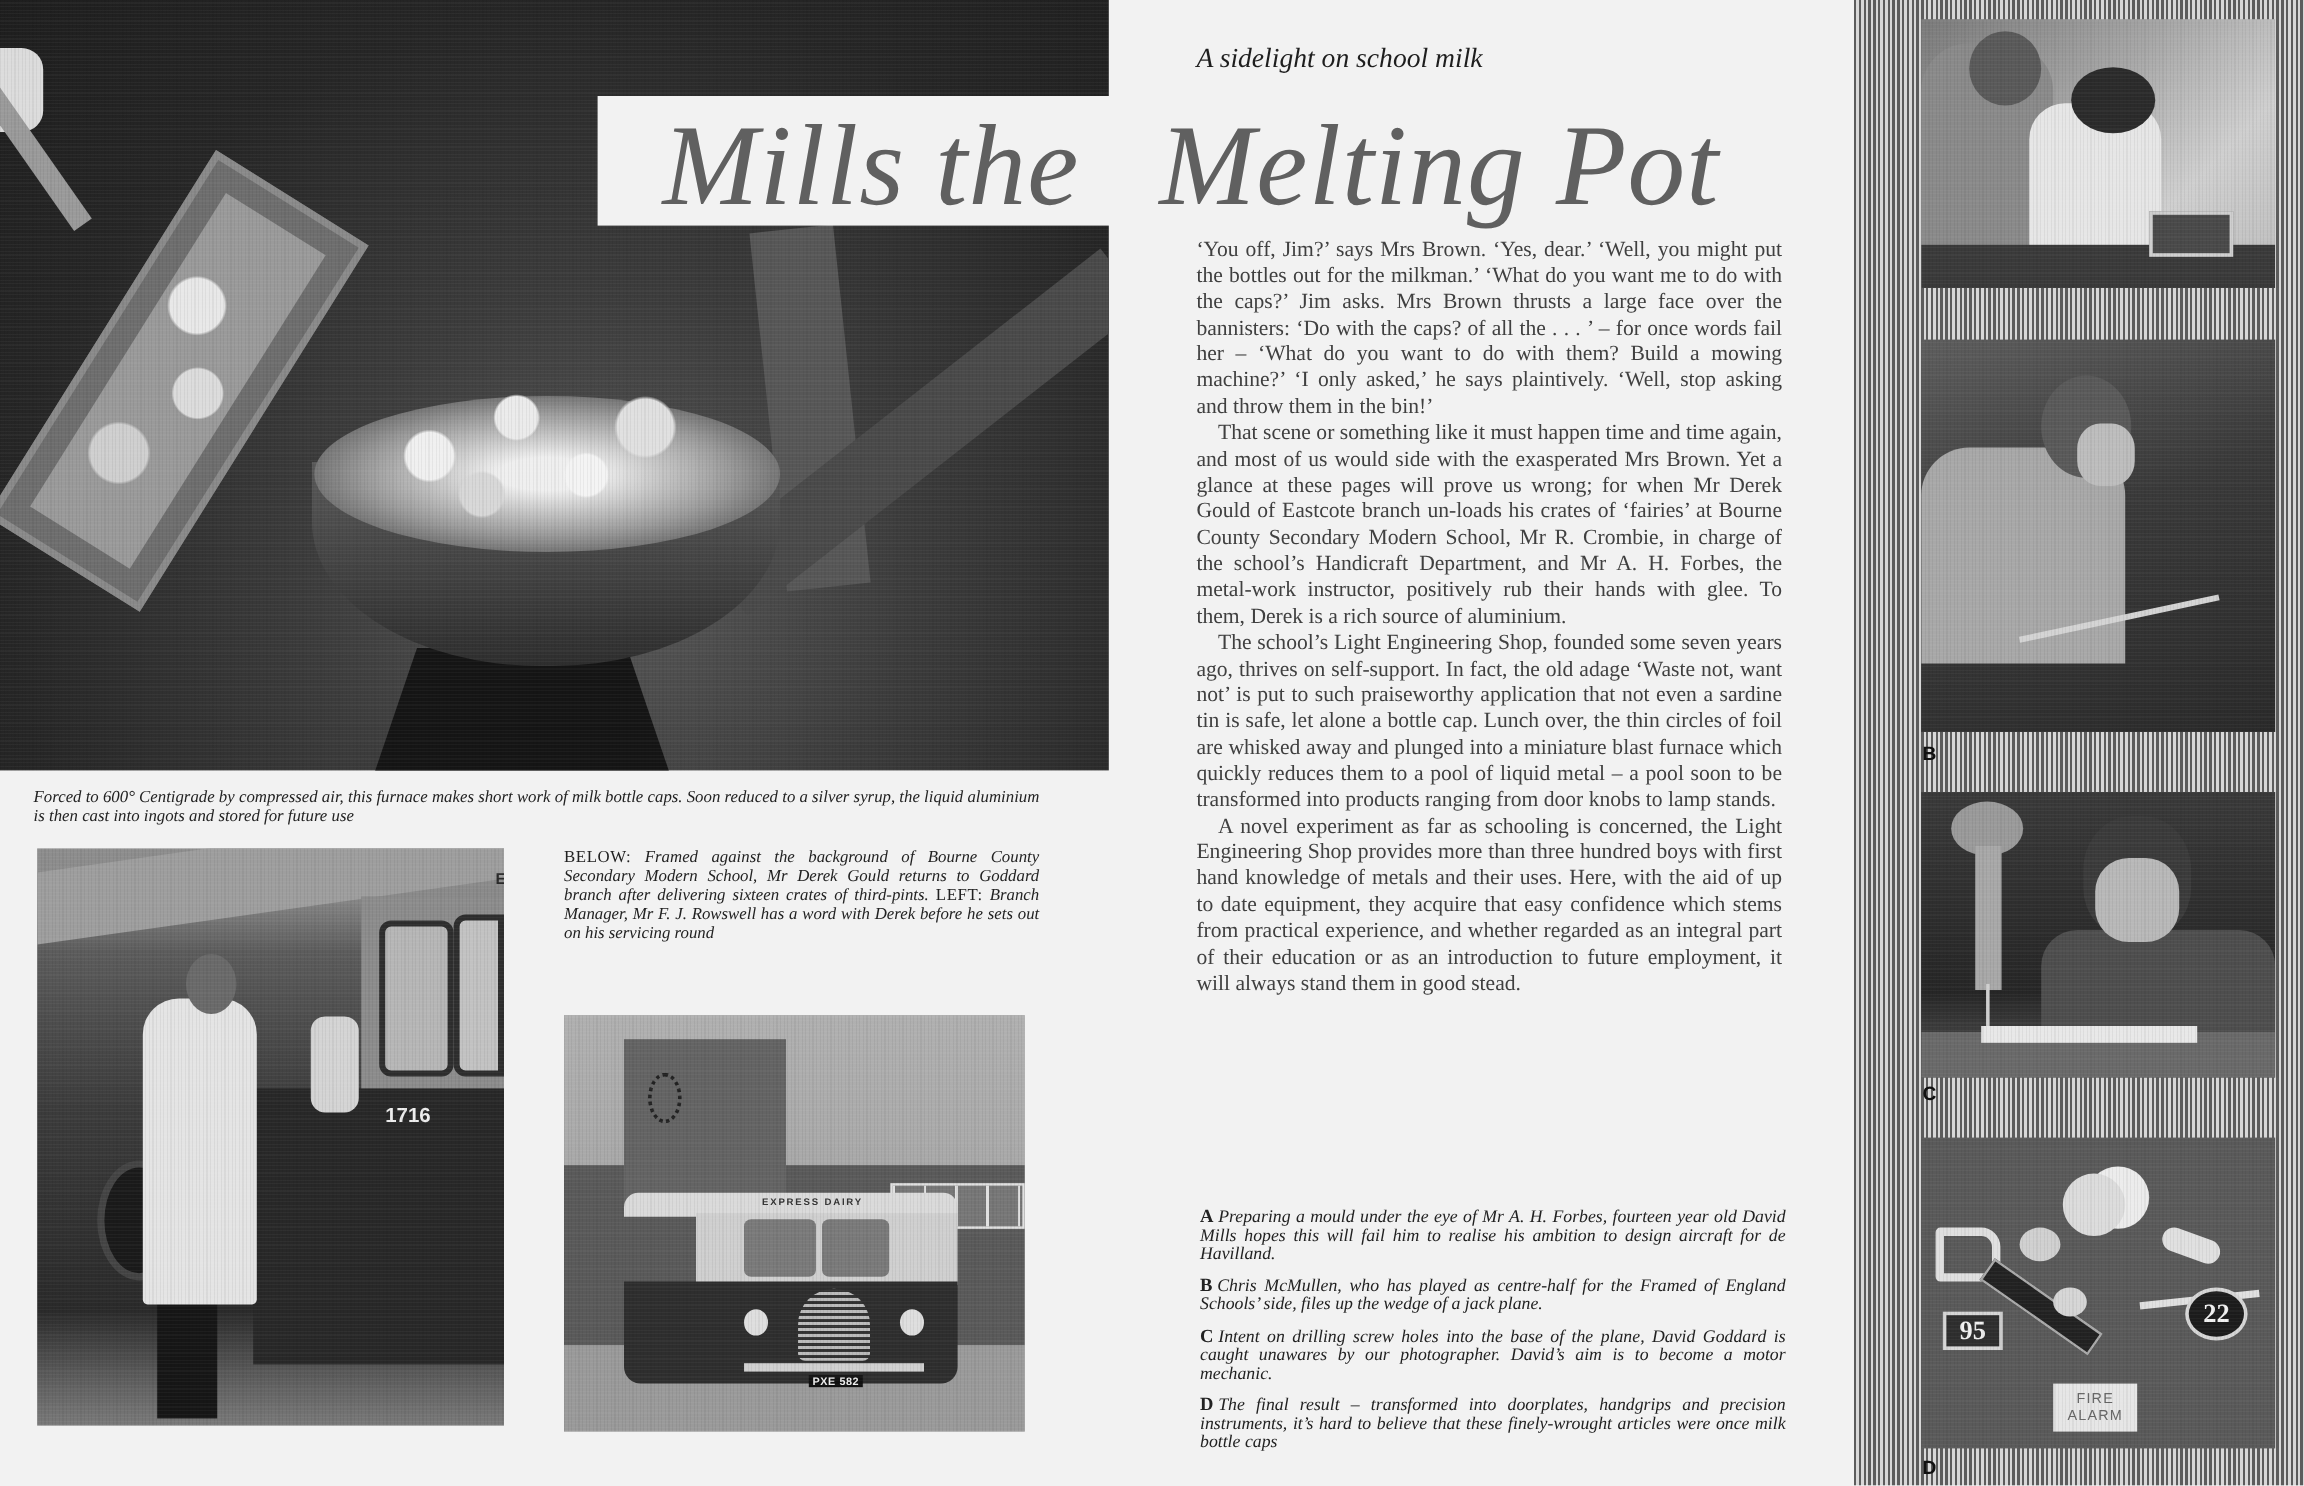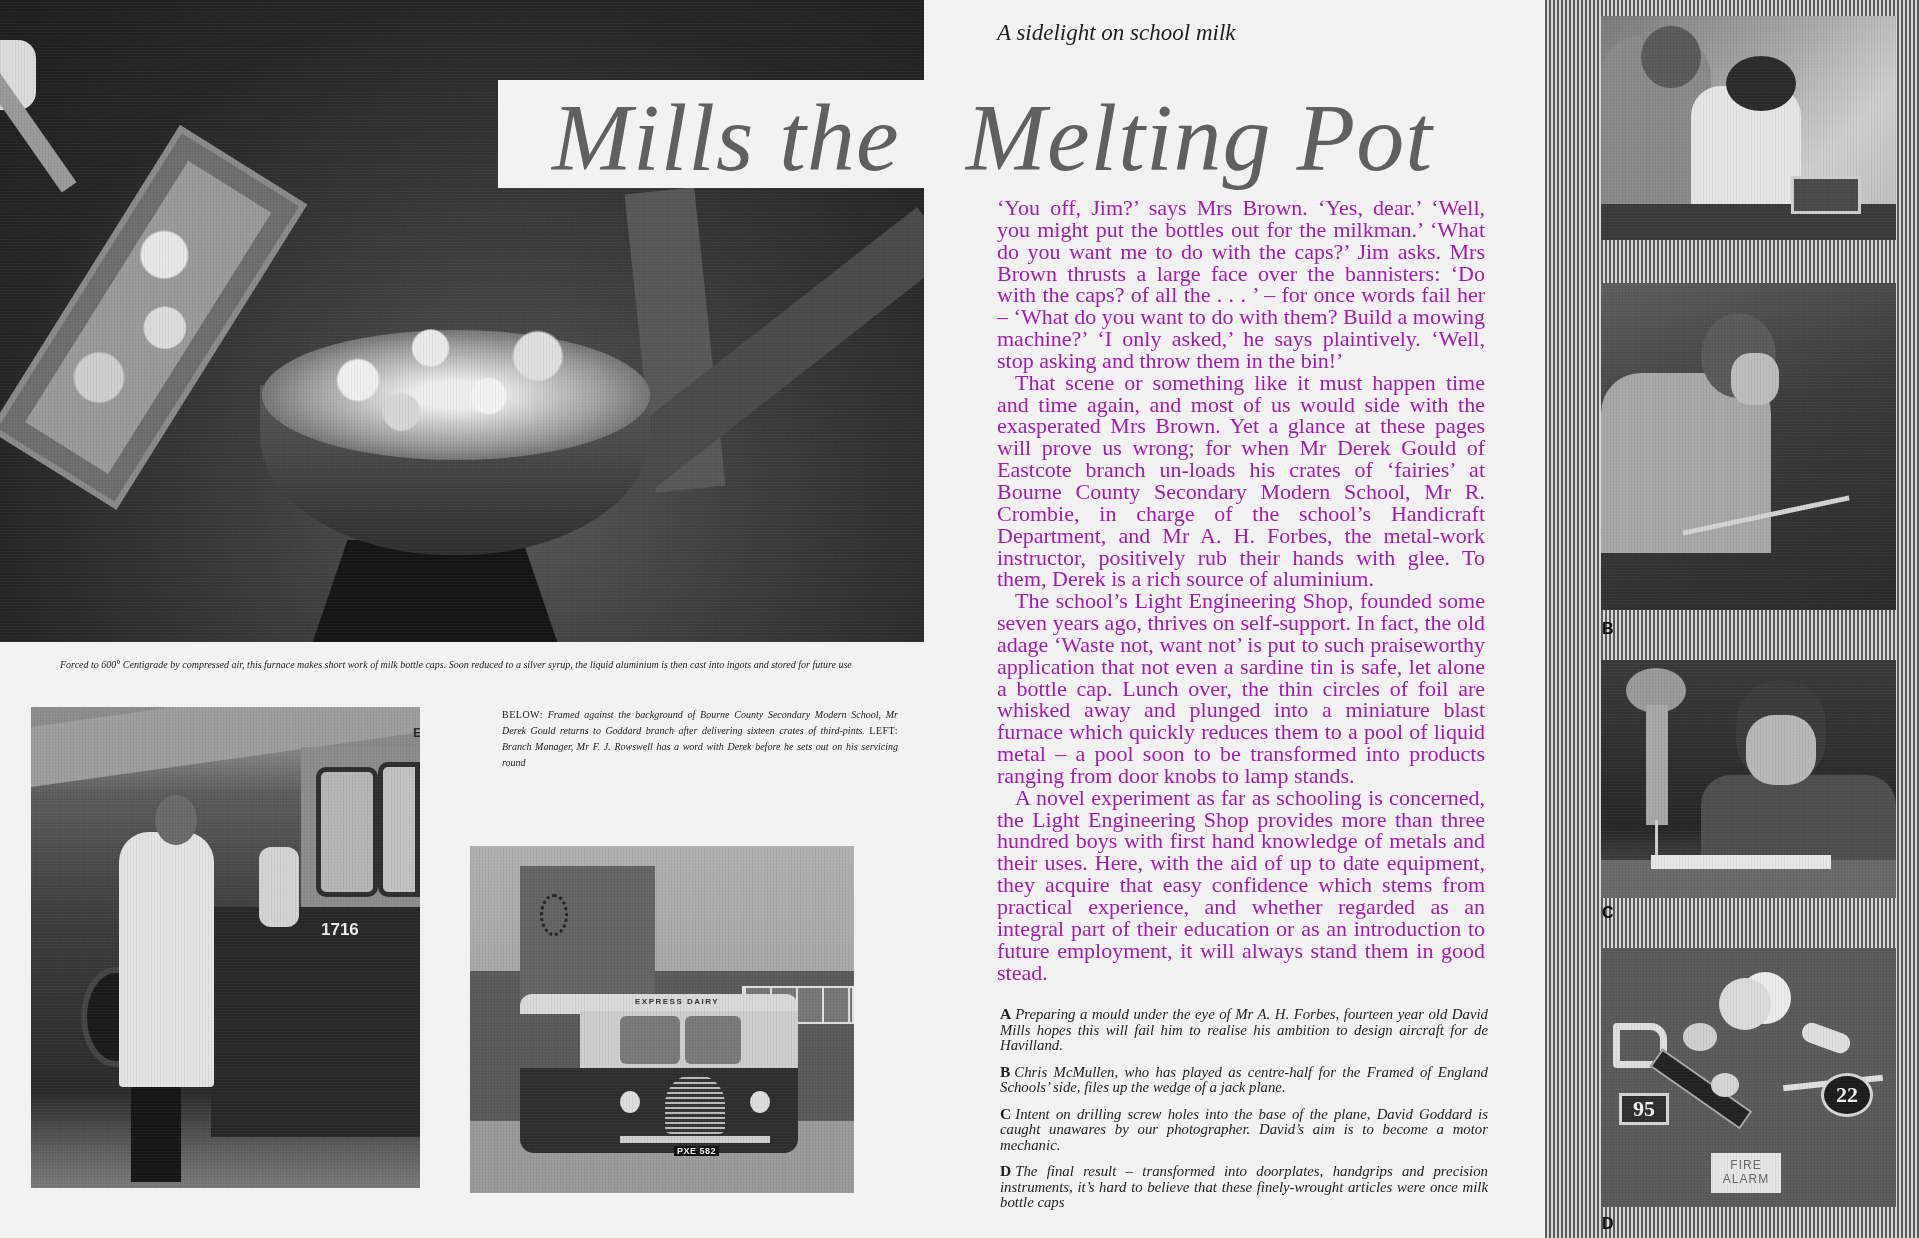--- a/index.html
+++ b/index.html
@@ -43,24 +43,24 @@
   #photo-furnace .stand { position:absolute; left:310px; top:540px; width:250px; height:110px; background:#151515;
     clip-path: polygon(15% 0, 85% 0, 100% 100%, 0 100%); }
 
   
   #title-box { position: absolute; left: 498px; top: 80px; width: 428px; height: 108px; background: #f2f2f2; }
   .title-word { position: absolute; font-family: "Liberation Serif", "DejaVu Serif", serif; font-style: italic;
     color: #606060; font-size: 96px; line-height: 1; letter-spacing: 1px; }
   #title-into { left: 552px; top: 90px; }
   #title-melting { left: 966px; top: 90px; }
 
-  #kicker { left: 997px; top: 20px; font-style: italic; font-size: 23px; color: #1e1e1e; }
-
-  
-  .caption { position: absolute; font-style: italic; font-size: 10px; line-height: 16px; color: #222; margin-left: 32px; }
+  #kicker { left: 997px; top: 36px; font-style: italic; font-size: 23px; color: #1e1e1e; }
+
+  
+  .caption { position: absolute; font-style: italic; font-size: 14px; line-height: 16px; color: #222; }
   #caption-furnace { left: 28px; top: 657px; width: 840px; }
   #caption-vans { left: 470px; top: 707px; width: 396px; text-align: justify; }
   .smallcaps { font-style: normal; font-variant: small-caps; letter-spacing: 0.5px; }
 
   
   #photo-van-left { left: 31px; top: 707px; width: 389px; height: 481px;
     background: linear-gradient(180deg, #8e8e8e 0%, #8a8a8a 8%, #5c5c5c 18%, #3c3c3c 45%, #2a2a2a 80%, #5e5e5e 92%, #7a7a7a 100%); }
   #photo-van-left .roof { position:absolute; left:0; top:20px; width:389px; height:60px; background:#9e9e9e; transform: skewY(-8deg); transform-origin: 0 100%; }
   #photo-van-left .cab { position:absolute; left:270px; top:40px; width:119px; height:240px; background:#8c8c8c; }
   #photo-van-left .win1 { position:absolute; left:285px; top:60px; width:62px; height:130px; background:#b6b6b6; border:5px solid #2e2e2e; border-radius:10px; }
@@ -89,21 +89,21 @@
   #photo-van-school .van-win2 { position:absolute; left:215px; top:170px; width:56px; height:48px; background:#7a7a7a; border-radius:6px; }
   #photo-van-school .van-body { position:absolute; left:50px; top:222px; width:278px; height:85px; background:#2e2e2e; border-radius: 0 0 14px 14px; }
   #photo-van-school .grille { position:absolute; left:195px; top:228px; width:60px; height:60px; border-radius: 30px 30px 6px 6px; background: repeating-linear-gradient(0deg, #bbb 0 2px, #333 2px 5px); }
   #photo-van-school .bumper { position:absolute; left:150px; top:290px; width:150px; height:7px; background:#cfcfcf; }
   #photo-van-school .headlight-l { position:absolute; left:150px; top:245px; width:20px; height:22px; border-radius:50%; background:#dedede; }
   #photo-van-school .headlight-r { position:absolute; left:280px; top:245px; width:20px; height:22px; border-radius:50%; background:#dedede; }
   #van-livery { position:absolute; left:165px; top:151px; font-family: "Liberation Sans", "DejaVu Sans", sans-serif; font-size: 8px; font-weight:bold; letter-spacing: 1.5px; color:#333; }
   #van-plate { position:absolute; left:204px; top:300px; padding: 0 3px; background:#111; color:#eee; font-family: "Liberation Sans", "DejaVu Sans", sans-serif; font-size: 9px; font-weight:bold; letter-spacing: 0.5px; }
 
   
-  #article-body { position: absolute; left: 997px; top: 197px; width: 488px; font-size: 22px; line-height: 21.85px; text-align: justify; color: #a21caf; hyphens: manual; }
+  #article-body { position: absolute; left: 997px; top: 197px; width: 488px; font-size: 18px; line-height: 21.85px; text-align: justify; color: #404040; hyphens: manual; }
   #article-body p { text-indent: 18px; }
   #article-body p:first-child { text-indent: 0; }
 
   
   #photo-captions { position: absolute; left: 1000px; top: 1006px; width: 488px; }
   .pc { font-style: italic; font-size: 14.8px; line-height: 15.5px; text-align: justify; margin-bottom: 10px; color: #222; }
   .pc b { font-style: normal; font-weight: bold; font-size: 15.5px; margin-right: 4px; }
 
   
   #side-strip { position: absolute; left: 1545px; top: 0; width: 375px; height: 1238px;

